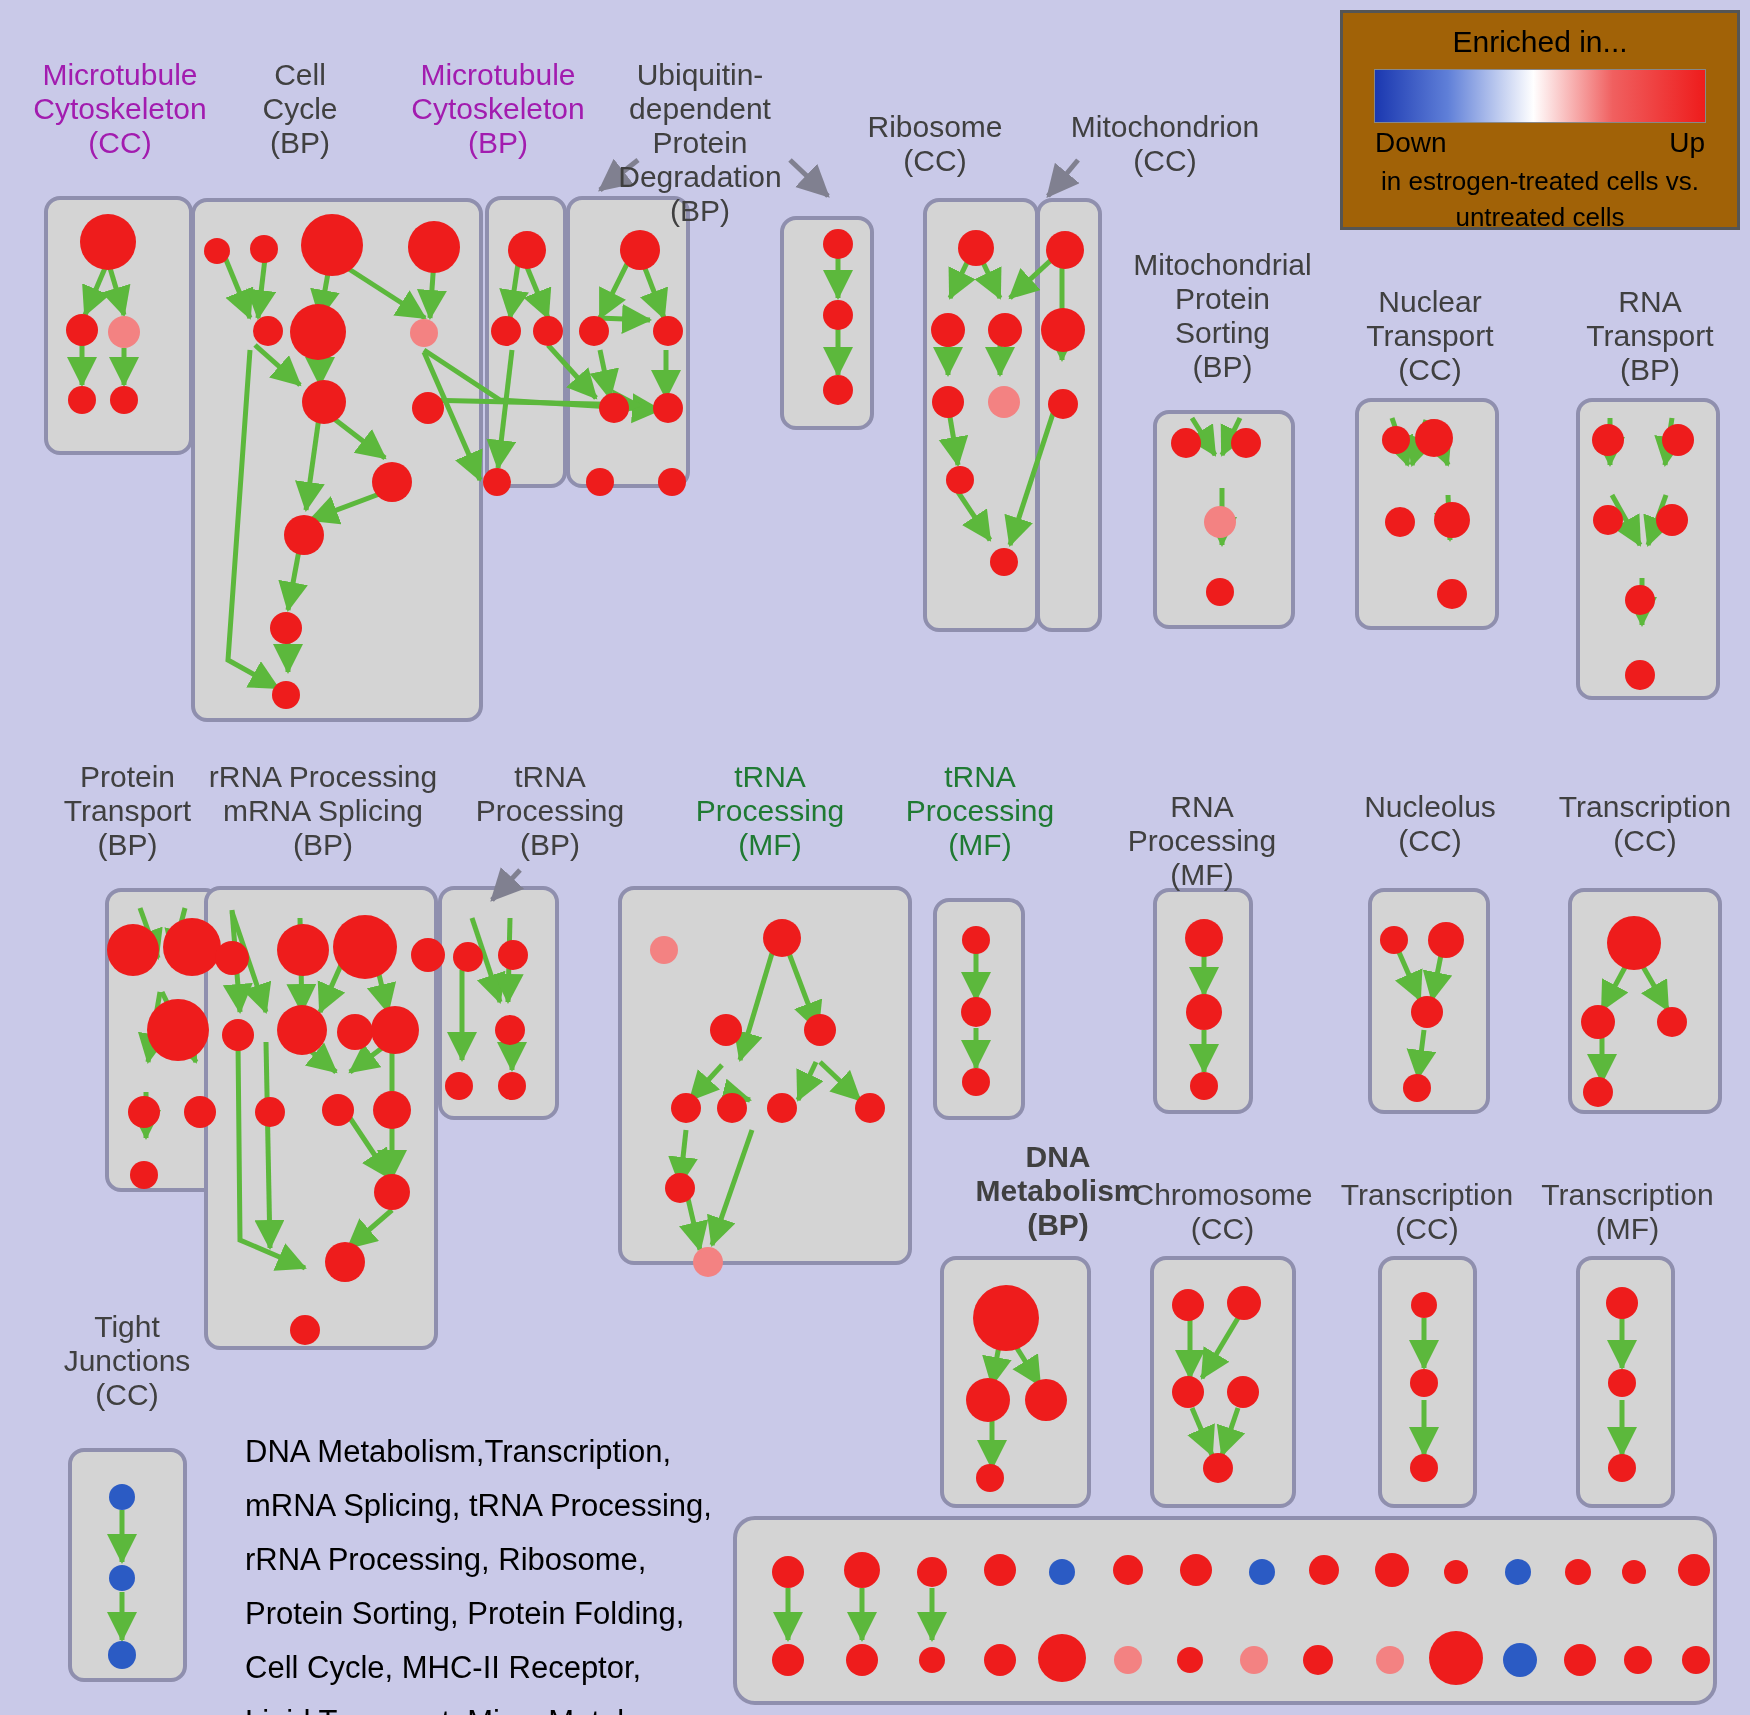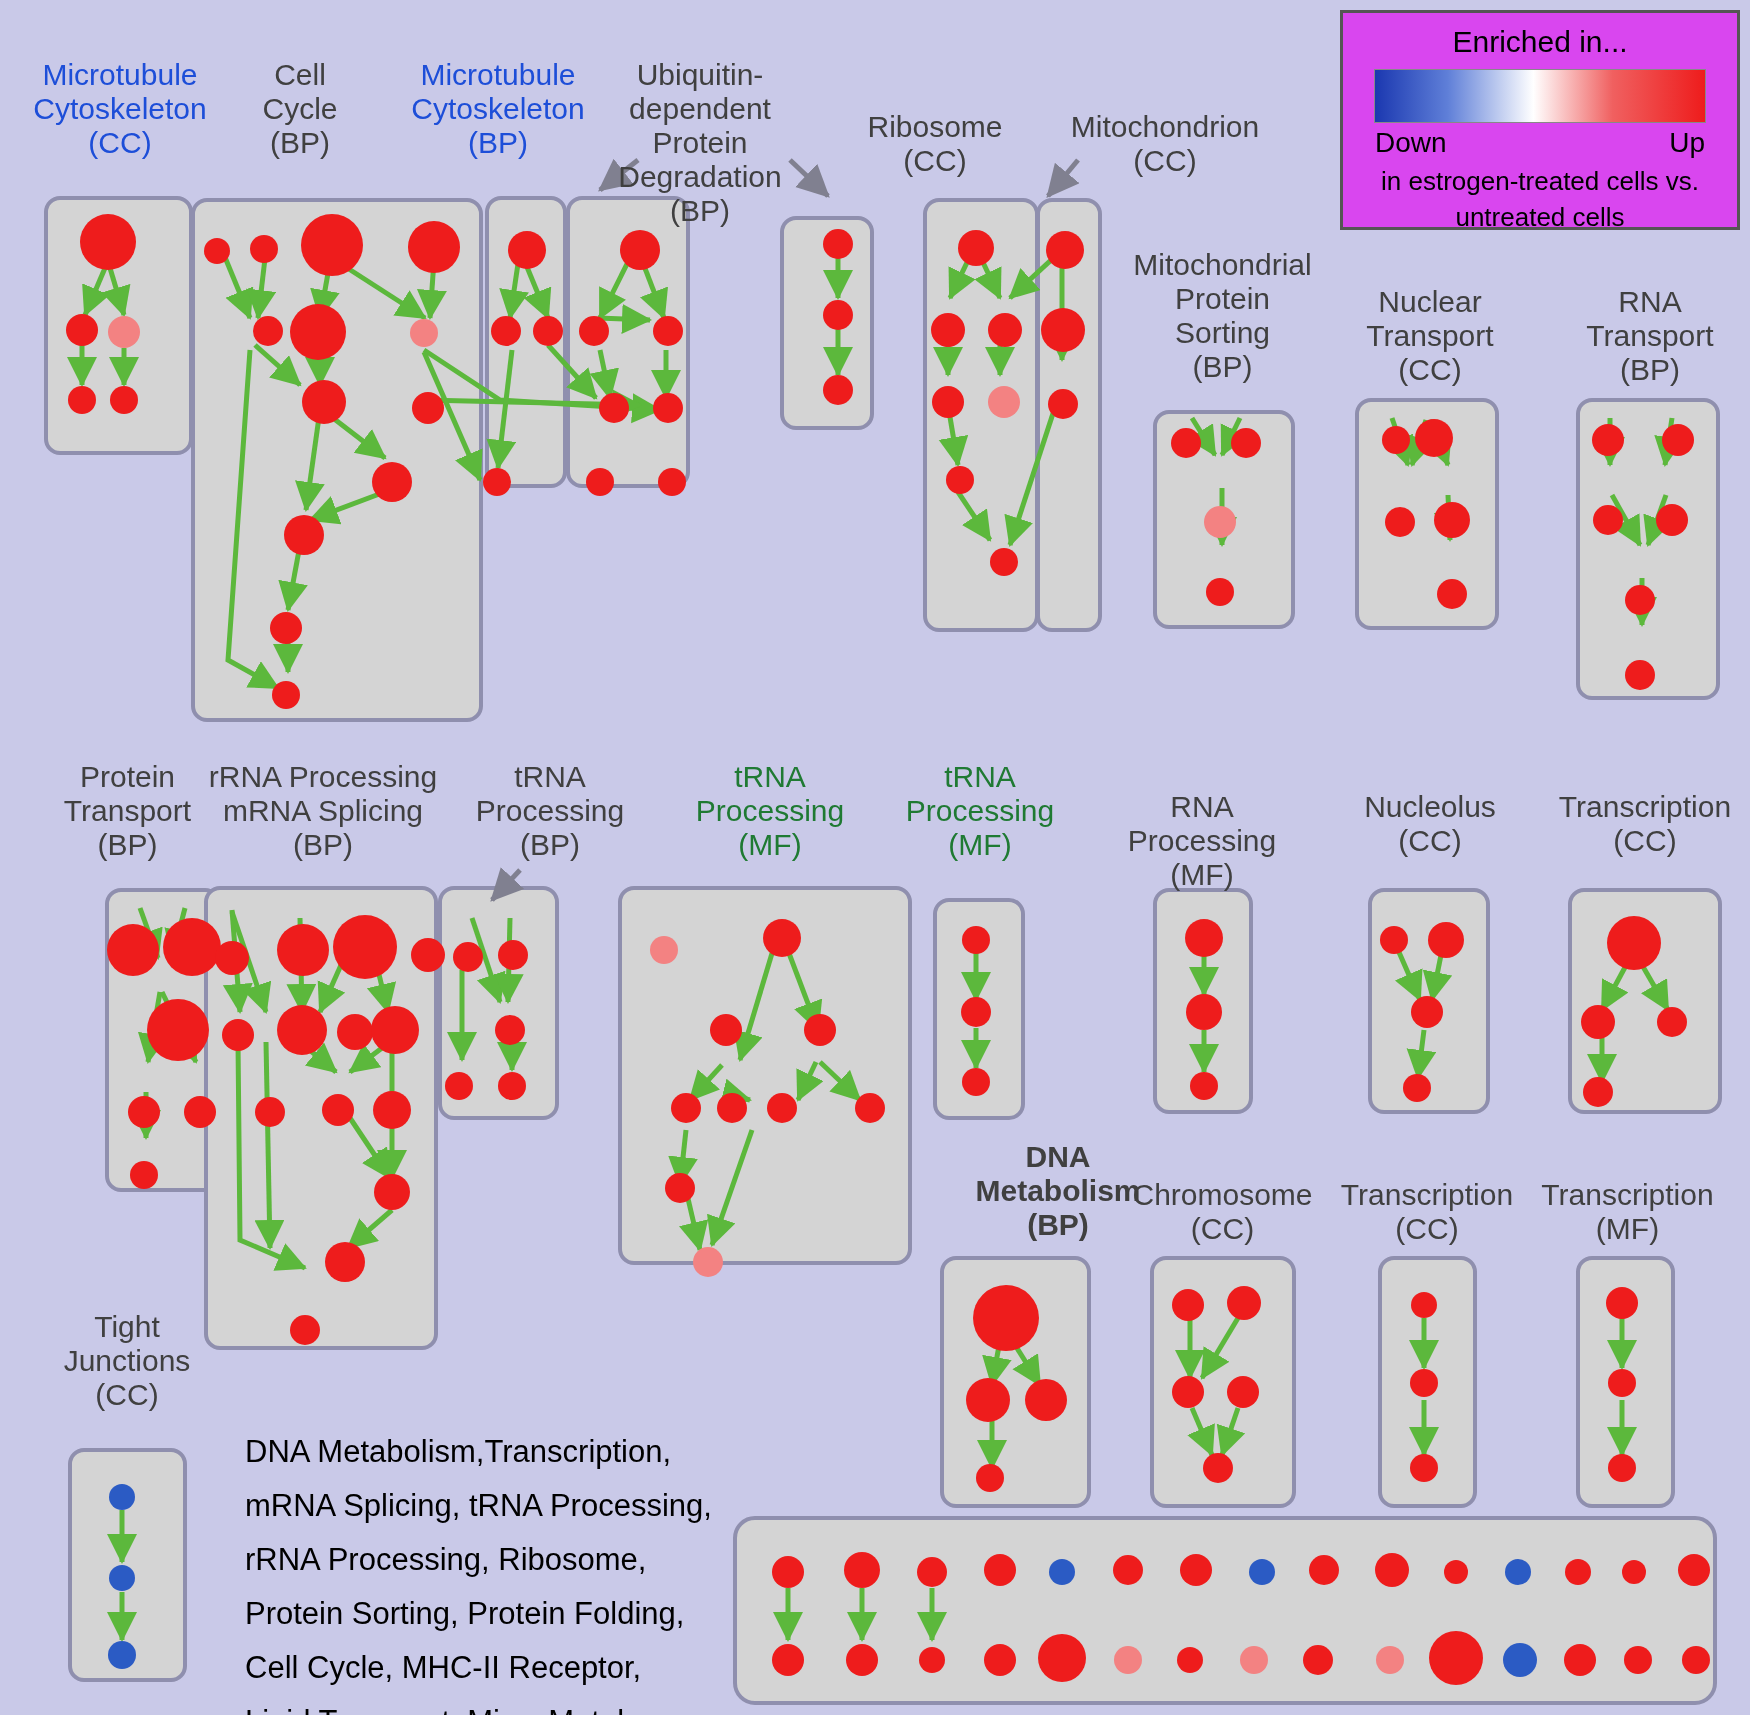--- a/index.html
+++ b/index.html
@@ -13,27 +13,27 @@
   #canvas{position:absolute;left:0;top:0;width:1750px;height:1715px;}
   .lbl{
     position:absolute;
     color:#404040;
     font-size:30px;
     line-height:34px;
     text-align:center;
     white-space:pre-line;
     font-family:"Liberation Sans", sans-serif;
   }
-  .lbl.purple{color:#1d4ed8;}
+  .lbl.purple{color:#a21caf;}
   .lbl.green{color:#1f7a33;}
   .legend{
     position:absolute;
     right:10px;top:10px;
     width:400px;height:220px;
-    background:#d946ef;
+    background:#a16207;
     border:3px solid #555;
     box-sizing:border-box;
     text-align:center;
   }
   .legend-title{font-size:30px;margin-top:12px;}
   .legend-bar{
     margin:10px auto 4px auto;
     width:330px;height:52px;
     background:linear-gradient(to right,#1b38b0 0%,#5f7fd8 22%,#ffffff 48%,#f06060 72%,#ee1c1c 100%);
     border:1px solid #888;

